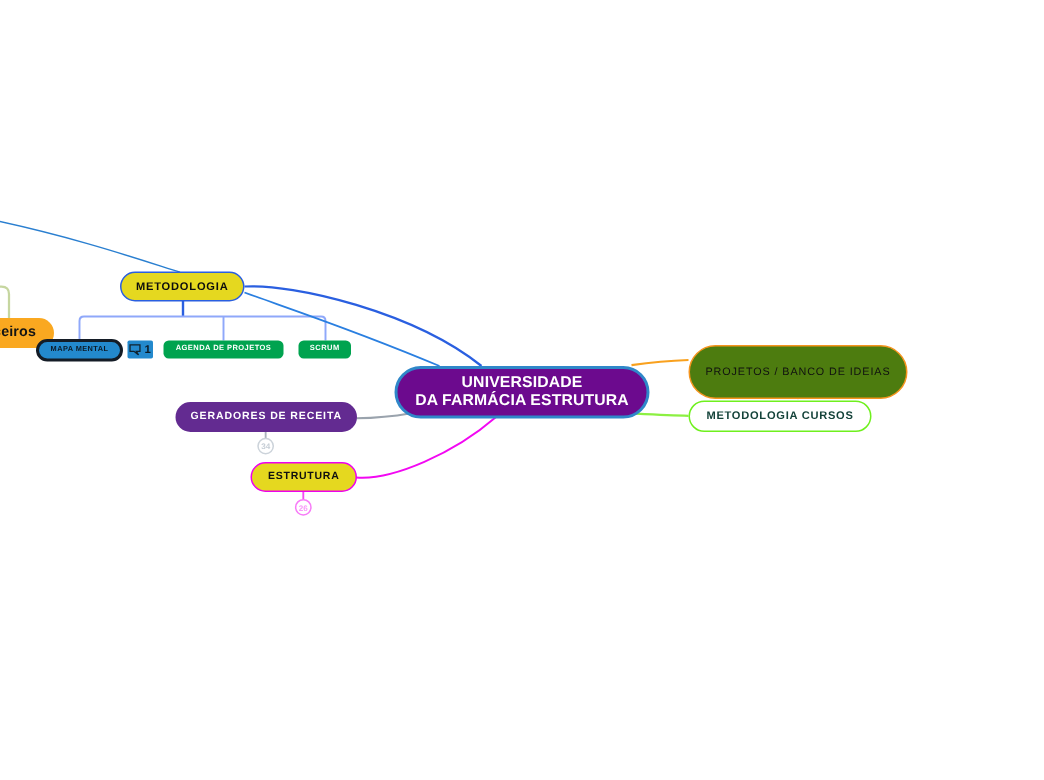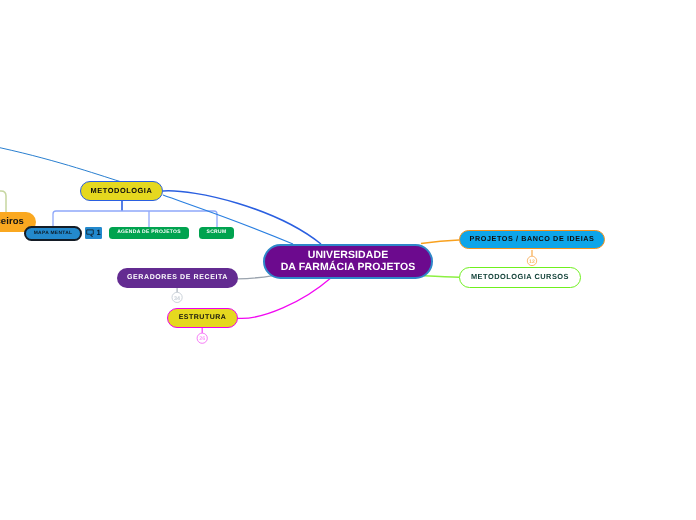--- a/index.html
+++ b/index.html
@@ -41,23 +41,23 @@
      justify-content:flex-end;padding-right:12px;}
 
   #n-geradores{left:117px;top:268px;width:121px;height:20px;
      background:#632b91;color:#ffffff;
      font-size:7px;font-weight:700;letter-spacing:.6px;}
 
   #n-estrutura{left:167px;top:308px;width:71px;height:20px;
      background:#e5d81f;border:1.6px solid #ee00ee;color:#101010;
      font-size:7px;font-weight:700;letter-spacing:.5px;}
 
-  #n-projetos{left:459px;top:230px;width:146px;height:19px;
-     background:#0ea5e9;border:1.5px solid #f5941e;color:#101010;
-     font-size:7.2px;font-weight:700;letter-spacing:.6px;}
+  #n-projetos{left:459px;top:230px;width:146px;height:36px;
+     background:#4d7c0f;border:1.5px solid #f5941e;color:#101010;
+     font-size:7.2px;font-weight:400;letter-spacing:.6px;}
 
   #n-treinamentos{left:459px;top:267px;width:122px;height:21px;
      background:#ffffff;border:1.5px solid #6ff01e;color:#14433a;
      font-size:7.4px;font-weight:700;letter-spacing:.5px;}
 
   
   #badge-comment{position:absolute;left:84.5px;top:227.4px;width:17.8px;height:11.4px;
      background:#2389cd;border-radius:1.2px;display:flex;align-items:center;
      justify-content:center;gap:2.2px;}
   #badge-comment .cnt{font-size:7.6px;font-weight:700;color:#0b1a26;line-height:1;
@@ -139,21 +139,21 @@
     <span class="lbl">GERADORES DE RECEITA</span>
   </div>
 
   <div class="node" id="n-estrutura">
     <span class="lbl">ESTRUTURA</span>
   </div>
 
   <div class="node" id="n-center">
     <span class="lbl">
       <span>UNIVERSIDADE</span><br>
-      <span>DA FARMÁCIA PROJETOS</span>
+      <span>DA FARMÁCIA ESTRUTURA</span>
     </span>
   </div>
 
   <div class="node" id="n-projetos">
     <span class="lbl">PROJETOS / BANCO DE IDEIAS</span>
   </div>
 
   <div class="node" id="n-treinamentos">
     <span class="lbl">METODOLOGIA CURSOS</span>
   </div>

